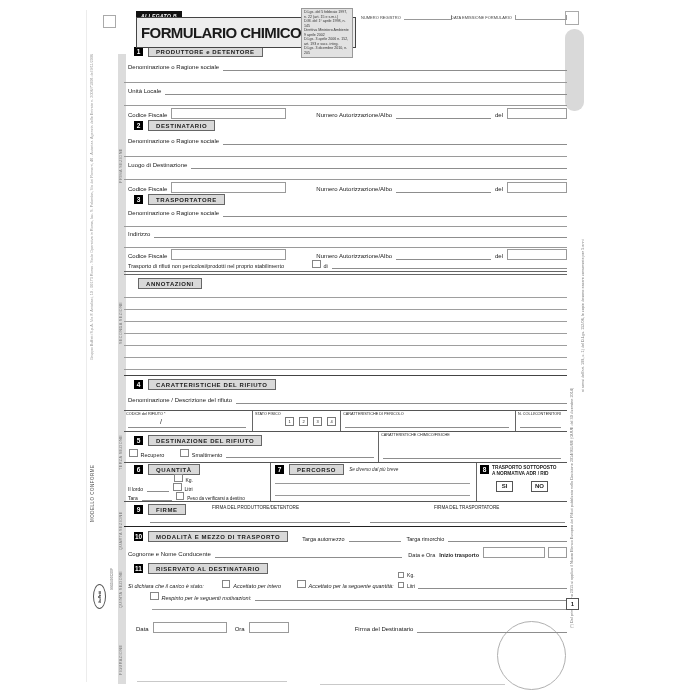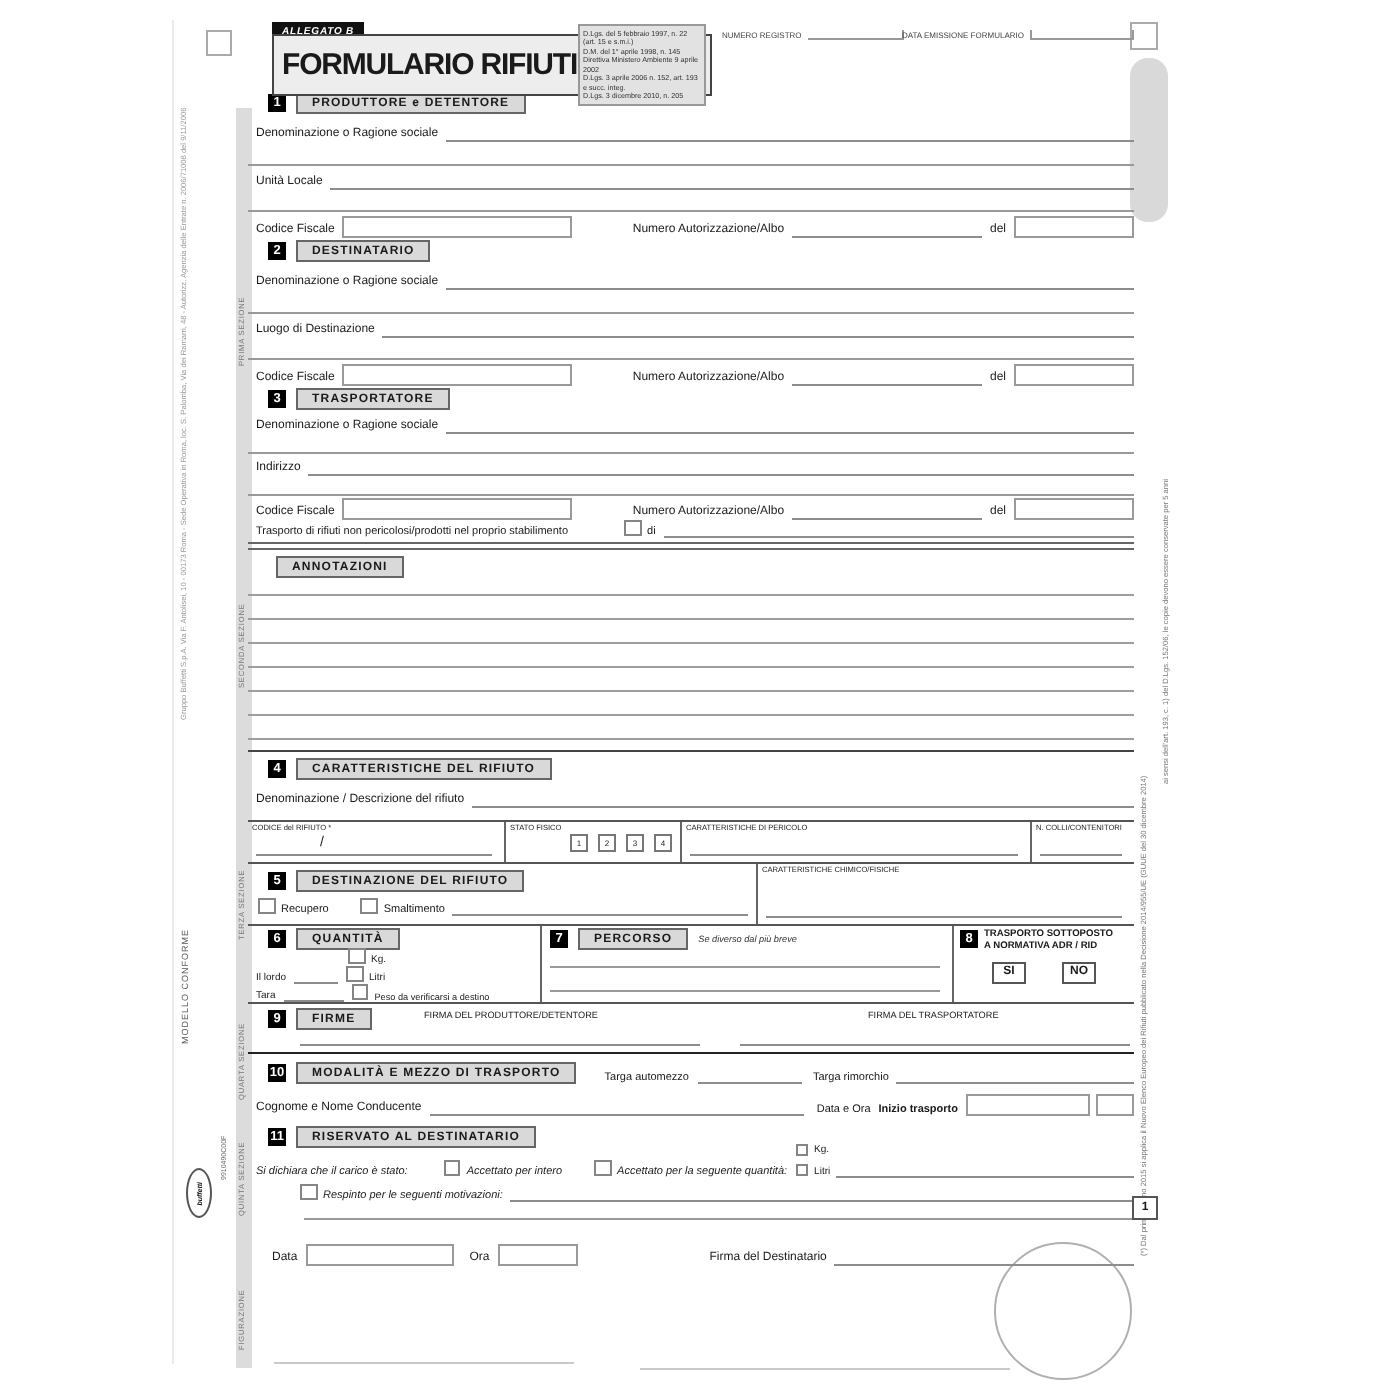--- a/index.html
+++ b/index.html
@@ -105,21 +105,21 @@
   <div class="vtext bandlab" style="left:119px;top:615px;height:60px;">FIGURAZIONE</div>
 
   <div class="vtext" style="left:581px;top:186px;height:206px;font-size:3.8px;color:#777;">ai sensi dell'art. 193, c. 1) del D.Lgs. 152/06, le copie devono essere conservate per 5 anni</div>
   <div class="vtext" style="left:570px;top:396px;height:232px;font-size:3.8px;color:#777;">(*) Dal primo giugno 2015 si applica il Nuovo Elenco Europeo dei Rifiuti pubblicato nella Decisione 2014/955/UE (GUUE del 30 dicembre 2014)</div>
 
   <div class="form">
 
     <div class="hdr">
       <div class="allegato">ALLEGATO B</div>
       <div class="titlebox">
-        <div class="title">FORMULARIO RIFIUTI</div>
+        <div class="title">FORMULARIO CHIMICO</div>
         <div class="legal">
           <div>D.Lgs. del 5 febbraio 1997, n. 22 (art. 15 e s.m.i.)</div>
           <div>D.M. del 1° aprile 1998, n. 145</div>
           <div>Direttiva Ministero Ambiente 9 aprile 2002</div>
           <div>D.Lgs. 3 aprile 2006 n. 152, art. 193 e succ. integ.</div>
           <div>D.Lgs. 3 dicembre 2010, n. 205</div>
         </div>
       </div>
       <div class="topfield" style="left:237px;top:7px;">
         <span>NUMERO REGISTRO</span>

